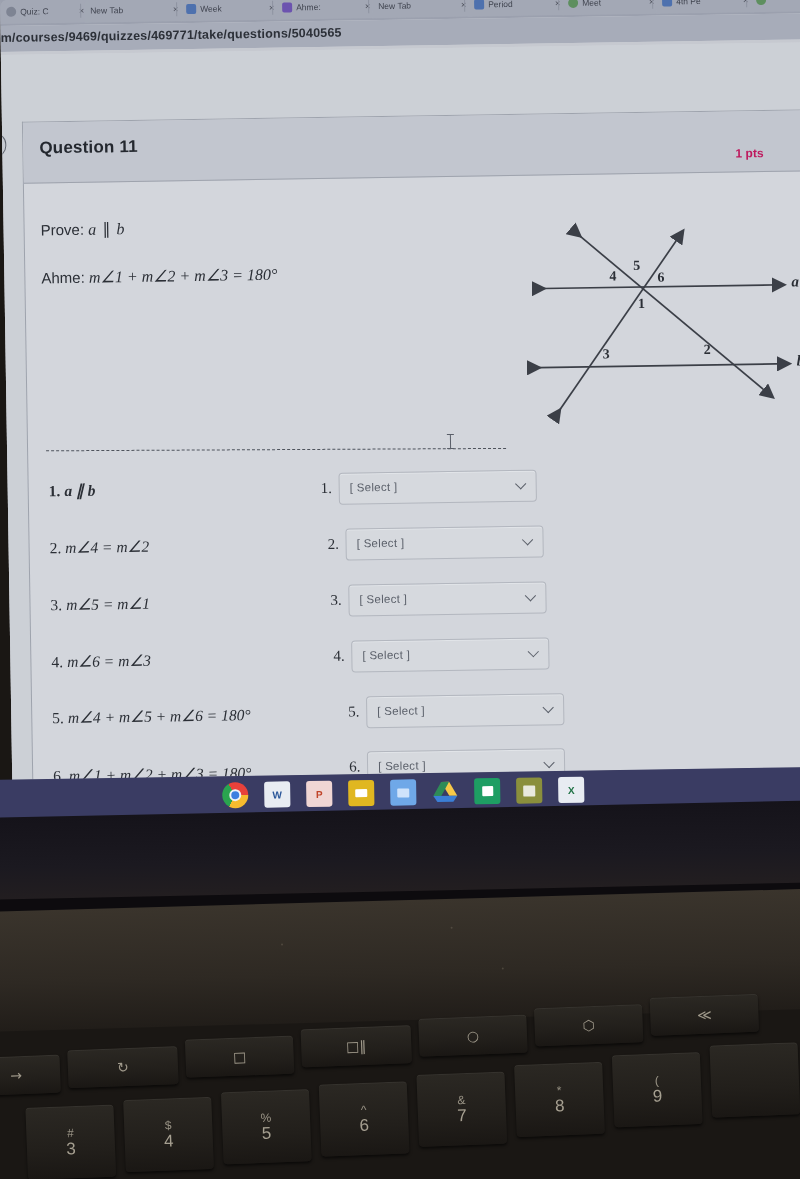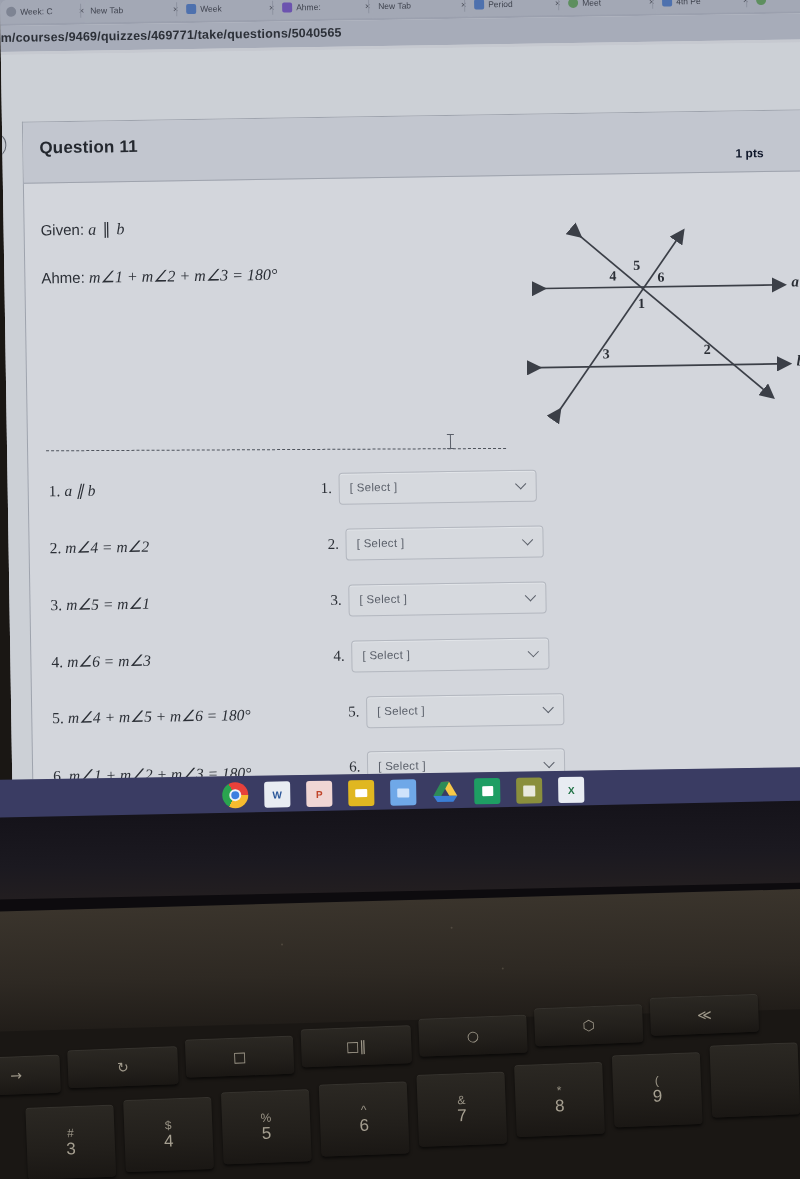--- a/index.html
+++ b/index.html
@@ -84,21 +84,21 @@
     background:#c2c6cf;
     border-bottom:1.5px solid #9ea3ad;
   }
   .qtitle{
     position:absolute;left:16px;top:16px;
     font-size:17px;font-weight:bold;color:#24282f;
     letter-spacing:.2px;
   }
   .qpts{
     position:absolute;left:712px;top:35px;
-    font-size:12px;font-weight:bold;color:#0f172a;
+    font-size:12px;font-weight:bold;color:#be185d;
   }
 
   
   .mathline{
     position:absolute;
     font-size:15px;color:#2b2f36;
     white-space:nowrap;
   }
   .mathline .mi{font-family:"Liberation Serif", serif;font-style:italic;font-size:16px;}
   .mathline .mn{font-family:"Liberation Serif", serif;font-style:normal;font-size:16px;}
@@ -231,21 +231,21 @@
 </head>
 <body>
 
 <div id="photo">
 
   <div class="screen">
 
     <div class="tabstrip">
       <div class="tab inactive" style="left:10px;width:78px;">
         <span class="favicon" style="background:#7d8392;border-radius:50%;"></span>
-        <span class="tlabel">Week: C</span>
+        <span class="tlabel">Quiz: C</span>
         <span class="tclose">×</span>
       </div>
       <div class="tabsep" style="left:90px;"></div>
       <div class="tab inactive" style="left:94px;width:88px;">
         <span class="tlabel">New Tab</span>
         <span class="tclose">×</span>
       </div>
       <div class="tabsep" style="left:186px;"></div>
       <div class="tab inactive" style="left:190px;width:88px;">
         <span class="favicon" style="background:#4a6fae;"></span>
@@ -296,21 +296,21 @@
 
       <div class="left-nub"></div>
 
       <div class="qcard">
 
         <div class="qheader"></div>
         <div class="qtitle">Question 11</div>
         <div class="qpts">1 pts</div>
 
         <div class="mathline" id="given">
-          <span>Given:</span>
+          <span>Prove:</span>
           <span class="mi">a</span>
           <span class="op">∥</span>
           <span class="mi">b</span>
         </div>
 
         <div class="mathline" id="prove">
           <span>Ahme:</span>
           <span class="mn" style="font-style:italic;">m∠1 + m∠2 + m∠3 = 180°</span>
         </div>
 
@@ -336,21 +336,21 @@
           <div class="dlabel" style="left:112px;top:83px;">1</div>
           <div class="dlabel" style="left:76px;top:133px;">3</div>
           <div class="dlabel" style="left:177px;top:130px;">2</div>
           <div class="dlabel ital" style="left:266px;top:63px;">a</div>
           <div class="dlabel ital" style="left:270px;top:142px;">b</div>
         </div>
 
         <div class="dashsep"></div>
         <div class="caret"></div>
 
-        <div class="stmt" style="top:360px;">
+        <div class="stmt" style="top:360px;font-weight:bold;">
           <span class="num">1.</span>
           <span class="mn" style="font-style:italic;">a ∥ b</span>
         </div>
         <div class="stmt" style="top:417px;">
           <span class="num">2.</span>
           <span class="mn" style="font-style:italic;">m∠4 = m∠2</span>
         </div>
         <div class="stmt" style="top:474px;">
           <span class="num">3.</span>
           <span class="mn" style="font-style:italic;">m∠5 = m∠1</span>

